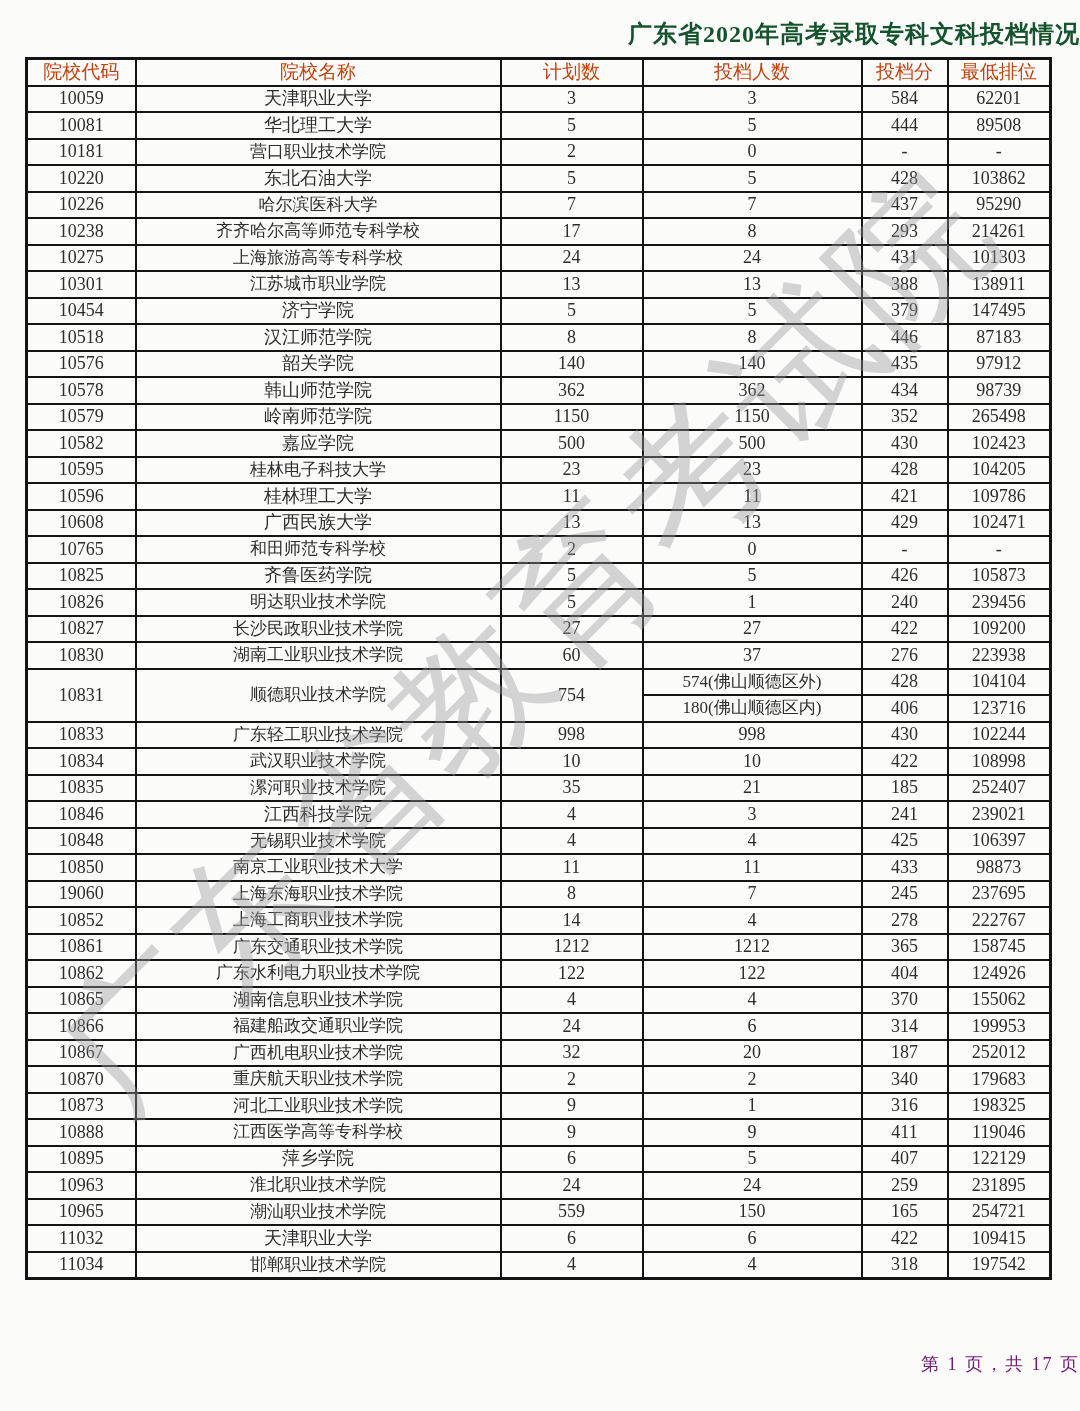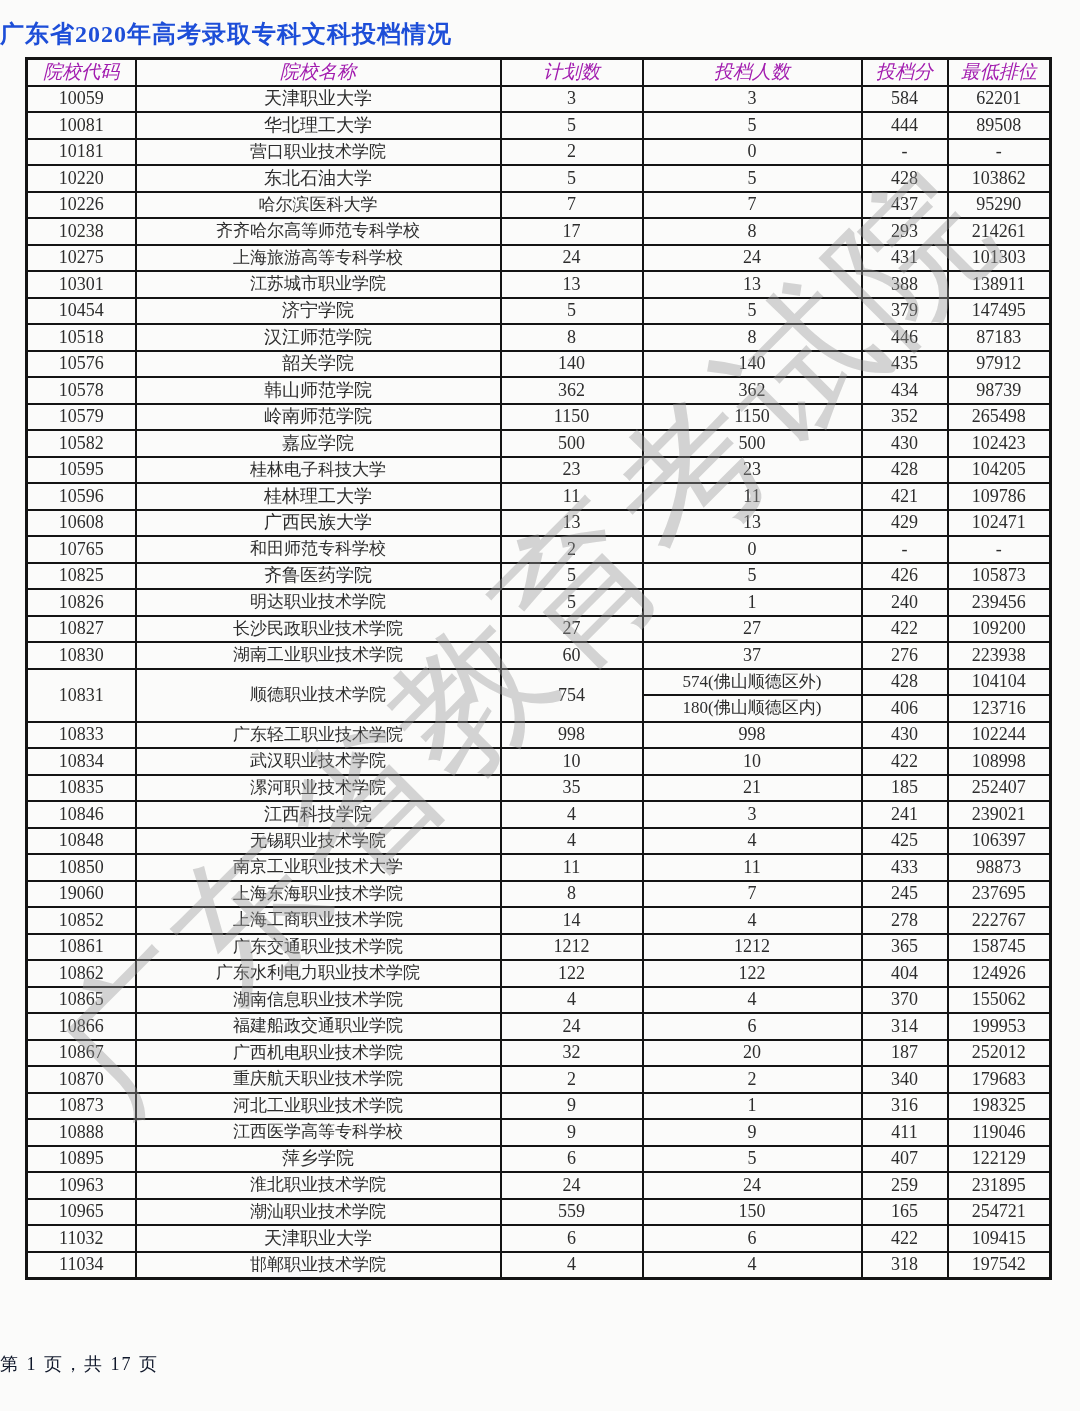--- a/index.html
+++ b/index.html
@@ -6,24 +6,24 @@
   body {
     width: 1080px; height: 1411px;
     background: #fbfbfa;
     font-family: "Liberation Serif", "DejaVu Serif", serif;
     position: relative;
     overflow: hidden;
   }
   .page-title {
     position: absolute;
     top: 18px; left: 0; width: 1080px;
-    text-align: left;
+    text-align: right;
     font-size: 24px;
     font-weight: bold;
-    color: #1d4ed8;
+    color: #14532d;
     letter-spacing: 1px;
     margin: 0;
   }
   table.data-table {
     position: absolute;
     left: 25px; top: 57px;
     width: 1024px;
     border-collapse: collapse;
     table-layout: fixed;
     border: 3px solid #141414;
@@ -34,40 +34,40 @@
     vertical-align: middle;
     padding: 0;
     height: 24.5px;
     line-height: 1.05;
     font-size: 18px;
     font-weight: normal;
     color: #2d2d2d;
     white-space: nowrap;
     overflow: hidden;
   }
-  .data-table th { font-size: 19px; color: #a21caf; font-style: italic; }
+  .data-table th { font-size: 19px; color: #c2410c; }
   .data-table td.compact { font-size: 17px; }
   .watermark {
     position: absolute;
     left: 49%; top: 45.5%;
     transform: translate(-50%, -50%) rotate(-45deg);
     font-size: 150px;
     letter-spacing: 6px;
     white-space: nowrap;
     color: rgba(152,152,152,0.40);
     z-index: 5;
     pointer-events: none;
     font-family: "Liberation Serif", "DejaVu Serif", serif;
   }
   .page-footer {
     position: absolute;
     left: 0; top: 1352px; width: 1080px;
-    text-align: left;
+    text-align: right;
     font-size: 18px;
-    color: #0f172a;
+    color: #701a75;
     letter-spacing: 2px;
   }
 </style>
 </head>
 <body>
 
 <h1 class="page-title">广东省2020年高考录取专科文科投档情况</h1>
 
 <table class="data-table">
   <colgroup>

